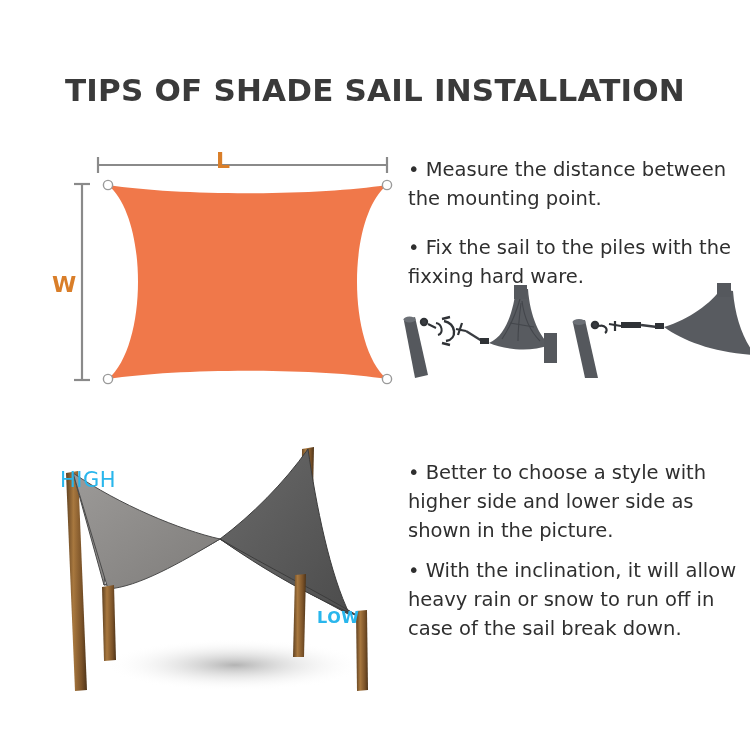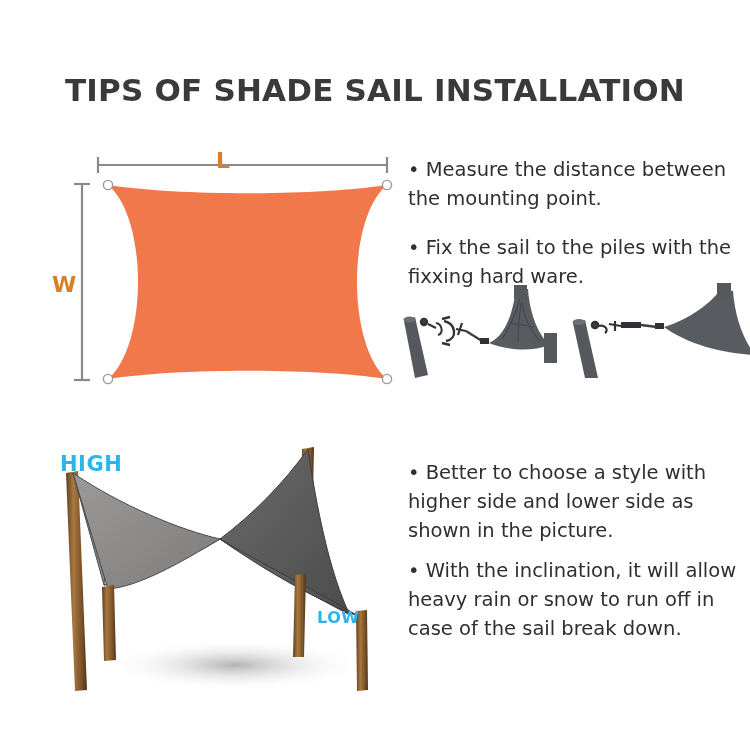--- a/index.html
+++ b/index.html
@@ -77,23 +77,23 @@
   #posts-figure {
     position: absolute;
     left: 30px;
     top: 435px;
     width: 390px;
     height: 270px;
   }
   #label-HIGH {
     position: absolute;
     left: 60px;
-    top: 452px;
+    top: 468px;
     font-size: 21px;
-    font-weight: bold;
+    font-weight: normal;
     color: #29B6EC;
     letter-spacing: 0.5px;
   }
   #label-LOW {
     position: absolute;
     left: 317px;
     top: 608px;
     font-size: 16px;
     font-weight: bold;
     color: #29B6EC;

